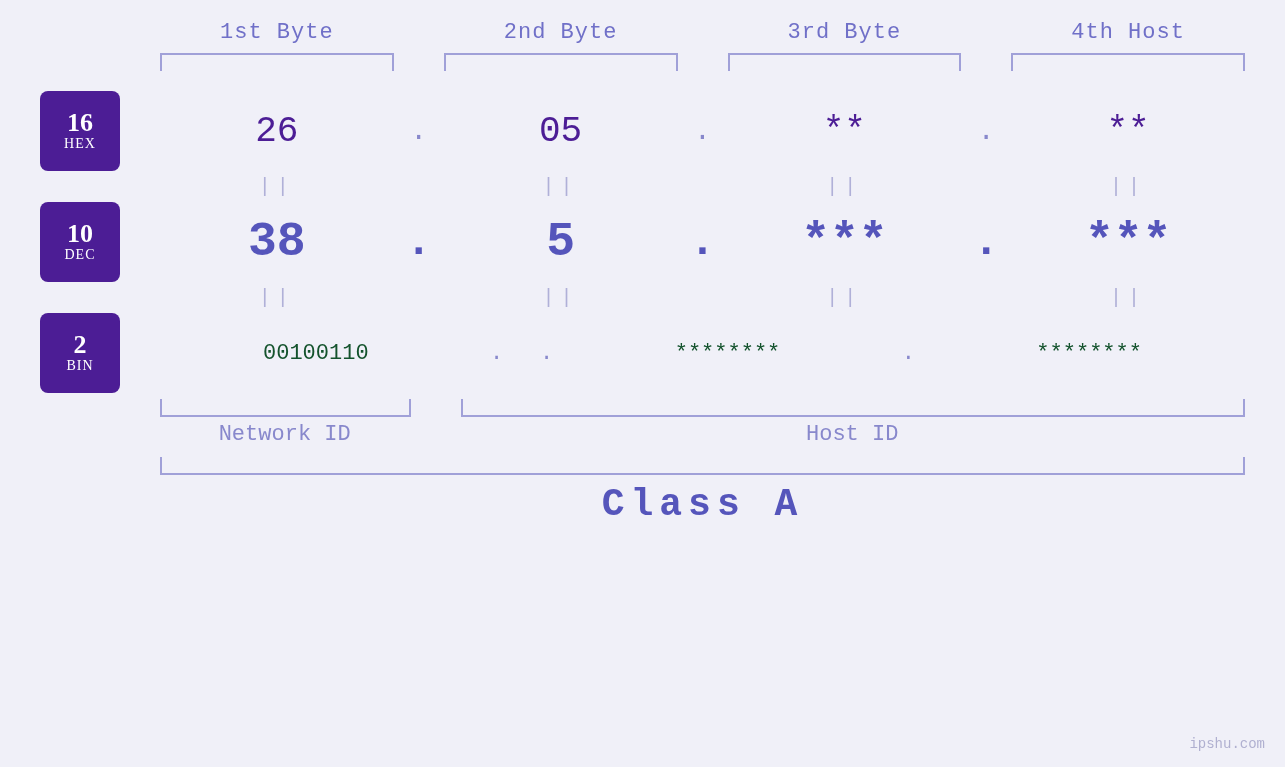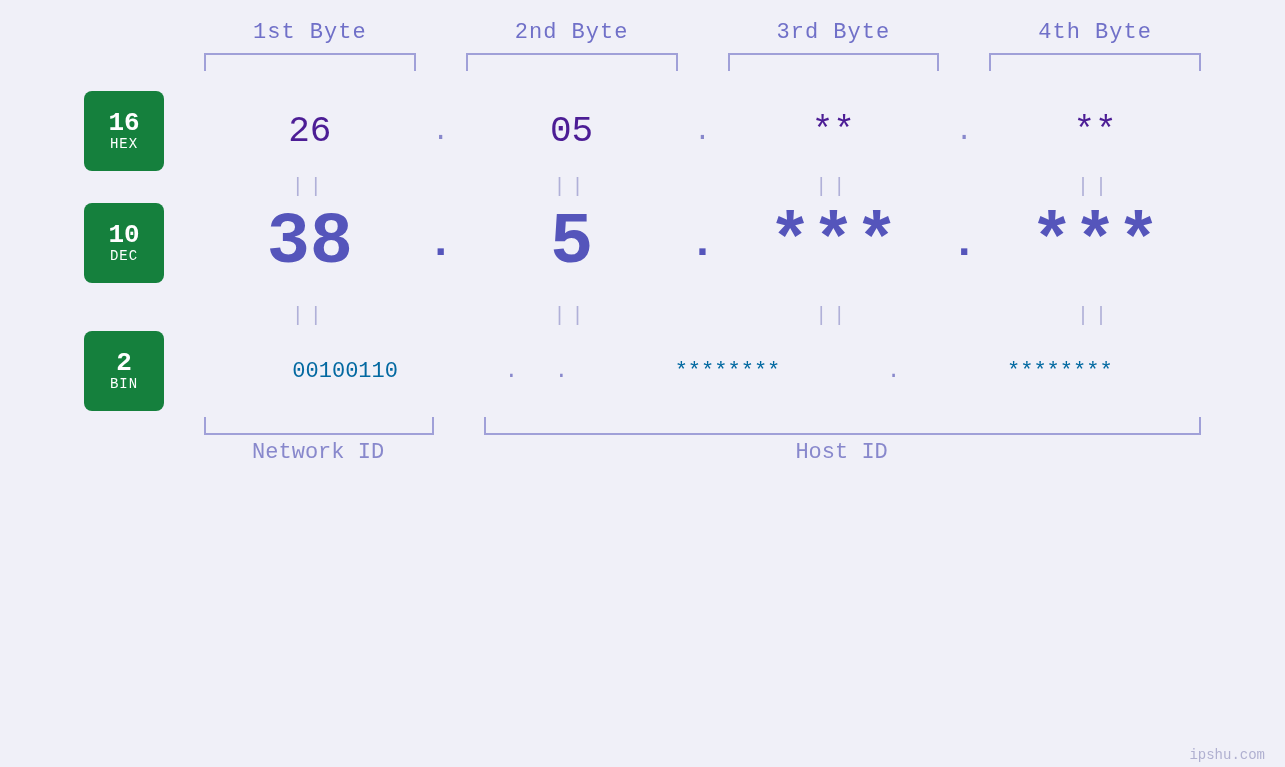--- a/index.html
+++ b/index.html
@@ -17,42 +17,43 @@
       position: relative;
     }
 
     .container {
       width: 1285px;
       height: 767px;
       position: relative;
       display: flex;
       flex-direction: column;
       align-items: center;
-      padding: 20px 84px;
+      padding: 20px 40px;
     }
 
     .byte-header {
       flex: 1;
       text-align: center;
       color: #7070c8;
       font-size: 22px;
       font-family: 'Courier New', Courier, monospace;
       letter-spacing: 1px;
     }
 
     .badge {
       width: 80px;
       height: 80px;
-      background-color: #15803d;
+      background-color: #4c1d95;
       border-radius: 8px;
       display: flex;
       flex-direction: column;
       align-items: center;
       justify-content: center;
       color: white;
+      font-family: Liberation Serif, serif;
     }
 
     .badge-number {
       font-size: 26px;
       font-weight: bold;
       line-height: 1;
     }
 
     .badge-label {
       font-size: 14px;
@@ -63,36 +64,36 @@
     
     .hex-value {
       color: #4c1d95;
       font-size: 36px;
       font-family: 'Courier New', Courier, monospace;
     }
 
     
     .dec-value {
       color: #5555bb;
-      font-size: 72px;
+      font-size: 48px;
       font-weight: bold;
       font-family: 'Courier New', Courier, monospace;
     }
 
     
     .bin-value {
-      color: #0369a1;
+      color: #14532d;
       font-size: 22px;
       font-family: 'Courier New', Courier, monospace;
     }
 
     
     .watermark {
       position: absolute;
-      bottom: 4px;
+      bottom: 15px;
       right: 20px;
       color: #b0b0d0;
       font-size: 14px;
       font-family: 'Courier New', Courier, monospace;
     }
 
     .inter-cell {
       flex: 1;
       text-align: center;
       color: #b0b0d8;
@@ -124,21 +125,21 @@
 
   <div style="display:flex; width:100%; margin-bottom:8px;">
     <div style="width:120px; flex-shrink:0;"></div>
     <div style="flex:1; display:flex;">
       <div class="byte-header">1st Byte</div>
       <div style="width:50px; flex-shrink:0;"></div>
       <div class="byte-header">2nd Byte</div>
       <div style="width:50px; flex-shrink:0;"></div>
       <div class="byte-header">3rd Byte</div>
       <div style="width:50px; flex-shrink:0;"></div>
-      <div class="byte-header">4th Byte</div>
+      <div class="byte-header">4th Host</div>
     </div>
   </div>
 
   <div style="display:flex; width:100%; margin-bottom:20px;">
     <div style="width:120px; flex-shrink:0;"></div>
     <div style="flex:1; display:flex; gap:0;">
       <div style="flex:1; height:18px; border-top:2px solid #a0a0d8; border-left:2px solid #a0a0d8; border-right:2px solid #a0a0d8;"></div>
       <div style="width:50px; flex-shrink:0;"></div>
       <div style="flex:1; height:18px; border-top:2px solid #a0a0d8; border-left:2px solid #a0a0d8; border-right:2px solid #a0a0d8;"></div>
       <div style="width:50px; flex-shrink:0;"></div>
@@ -172,21 +173,21 @@
       <div class="inter-cell">||</div>
       <div style="width:50px; flex-shrink:0;"></div>
       <div class="inter-cell">||</div>
       <div style="width:50px; flex-shrink:0;"></div>
       <div class="inter-cell">||</div>
       <div style="width:50px; flex-shrink:0;"></div>
       <div class="inter-cell">||</div>
     </div>
   </div>
 
-  <div style="display:flex; width:100%; align-items:center; margin-bottom:20px;">
+  <div style="display:flex; width:100%; align-items:center; margin-bottom:4px;">
     <div class="badge-spacer">
       <div class="badge">
         <span class="badge-number">10</span>
         <span class="badge-label">DEC</span>
       </div>
     </div>
     <div style="flex:1; display:flex; align-items:center;">
       <div class="cell-value"><span class="dec-value">38</span></div>
       <div class="dot-sep"><span style="color:#5555bb; font-size:44px; font-weight:bold;">.</span></div>
       <div class="cell-value"><span class="dec-value">5</span></div>
@@ -240,16 +241,28 @@
 
   <div style="display:flex; width:100%; margin-bottom:10px;justify-content:center;">
     <div style="width:120px; flex-shrink:0;"></div>
     <div style="flex:1; display:flex;">
       <div style="flex:1; text-align:center; color:#8888cc; font-size:22px; font-family:'Courier New',Courier,monospace;">Network ID</div>
       <div style="width:50px; flex-shrink:0;"></div>
       <div style="flex:3.15; text-align:center; color:#8888cc; font-size:22px; font-family:'Courier New',Courier,monospace;">Host ID</div>
     </div>
   </div>
 
+  <div style="display:flex; width:100%; flex-direction:column;">
+    <div style="display:flex; width:100%;">
+      <div style="width:120px; flex-shrink:0;"></div>
+      <div style="flex:1; height:18px; border-bottom:2px solid #a0a0d8; border-left:2px solid #a0a0d8; border-right:2px solid #a0a0d8;"></div>
+    </div>
+    <div style="display:flex; width:100%; margin-top:8px;">
+      <div style="width:120px; flex-shrink:0;"></div>
+      <div style="flex:1; text-align:center;">
+        <span style="color:#5555bb; font-size:38px; font-weight:bold; font-family:'Courier New',Courier,monospace; letter-spacing:6px;">Class A</span>
+      </div>
+    </div>
+  </div>
 
   <div class="watermark">ipshu.com</div>
 
 </div>
 
 </body></html>

